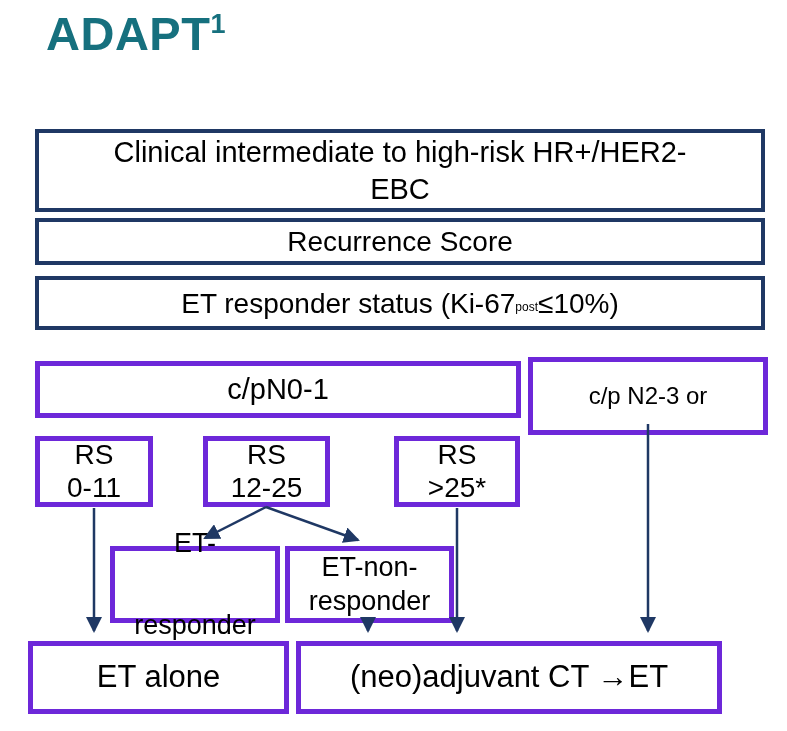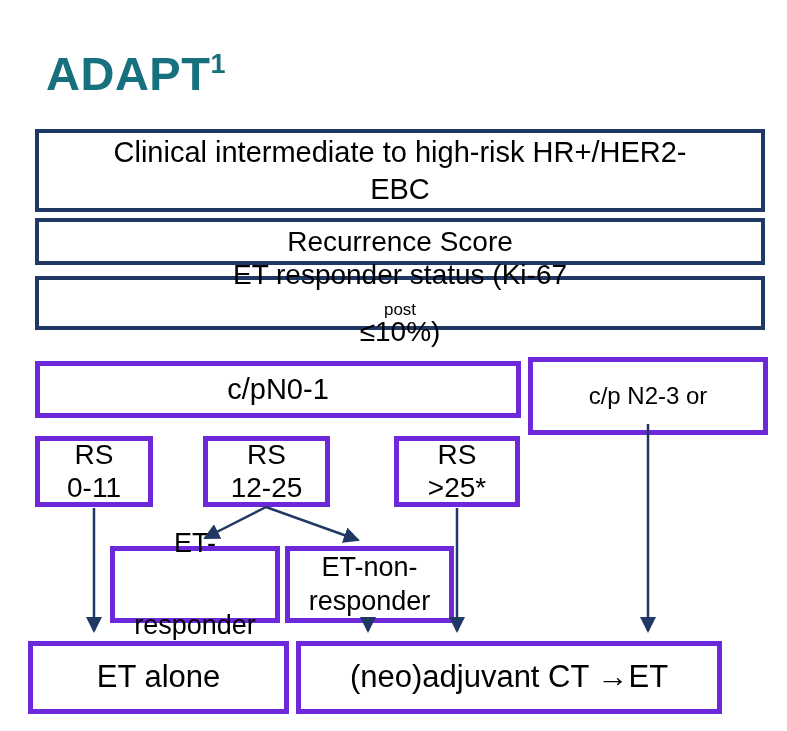--- a/index.html
+++ b/index.html
@@ -14,21 +14,20 @@
   }
   .title {
     position: absolute;
     left: 46px;
     top: 8px;
     font-size: 47px;
     font-weight: bold;
     color: #16707e;
     letter-spacing: 0.5px;
     line-height: 1.1;
-    margin-top: 40px;
   }
   .title sup {
     font-size: 27px;
     vertical-align: super;
     line-height: 0;
   }
   .box {
     position: absolute;
     box-sizing: border-box;
     background: #ffffff;
@@ -37,22 +36,22 @@
     align-items: center;
     justify-content: center;
     text-align: center;
     line-height: 1.25;
   }
   .navy { border: 4px solid #1f3864; }
   .blackb { border: 5px solid #6d28d9; }
 
   #box-clinical   { left: 35px;  top: 129px; width: 730px; height: 83px; font-size: 29px; }
   #box-recurrence { left: 35px;  top: 218px; width: 730px; height: 47px; font-size: 28px; }
-  #box-status     { left: 35px;  top: 276px; width: 730px; height: 54px; font-size: 28px; flex-direction: column; }
-  #box-status .subscript { font-size: 17px; position: relative; top: 0.38em; }
+  #box-status     { left: 35px;  top: 276px; width: 730px; height: 54px; font-size: 28px; flex-direction: row; }
+  #box-status .subscript { font-size: 12px; position: relative; top: 0.38em; }
   #box-cpn01      { left: 35px;  top: 361px; width: 486px; height: 57px; font-size: 29px; }
   #box-cpn23      { left: 528px; top: 357px; width: 240px; height: 78px; font-size: 24px; line-height: 1.2; }
   #box-rs1        { left: 35px;  top: 436px; width: 118px; height: 71px; font-size: 28px; line-height: 1.15; }
   #box-rs2        { left: 203px; top: 436px; width: 127px; height: 71px; font-size: 28px; line-height: 1.15; }
   #box-rs3        { left: 394px; top: 436px; width: 126px; height: 71px; font-size: 28px; line-height: 1.15; }
   #box-resp1      { left: 110px; top: 546px; width: 170px; height: 77px; font-size: 27px; line-height: 1.25; gap: 48px; }
   #box-resp2      { left: 285px; top: 546px; width: 169px; height: 77px; font-size: 27px; line-height: 1.25; justify-content: center; }
   #box-etalone    { left: 28px;  top: 641px; width: 261px; height: 73px; font-size: 31px; }
   #box-neoadj     { left: 296px; top: 641px; width: 426px; height: 73px; font-size: 31px; }
 

